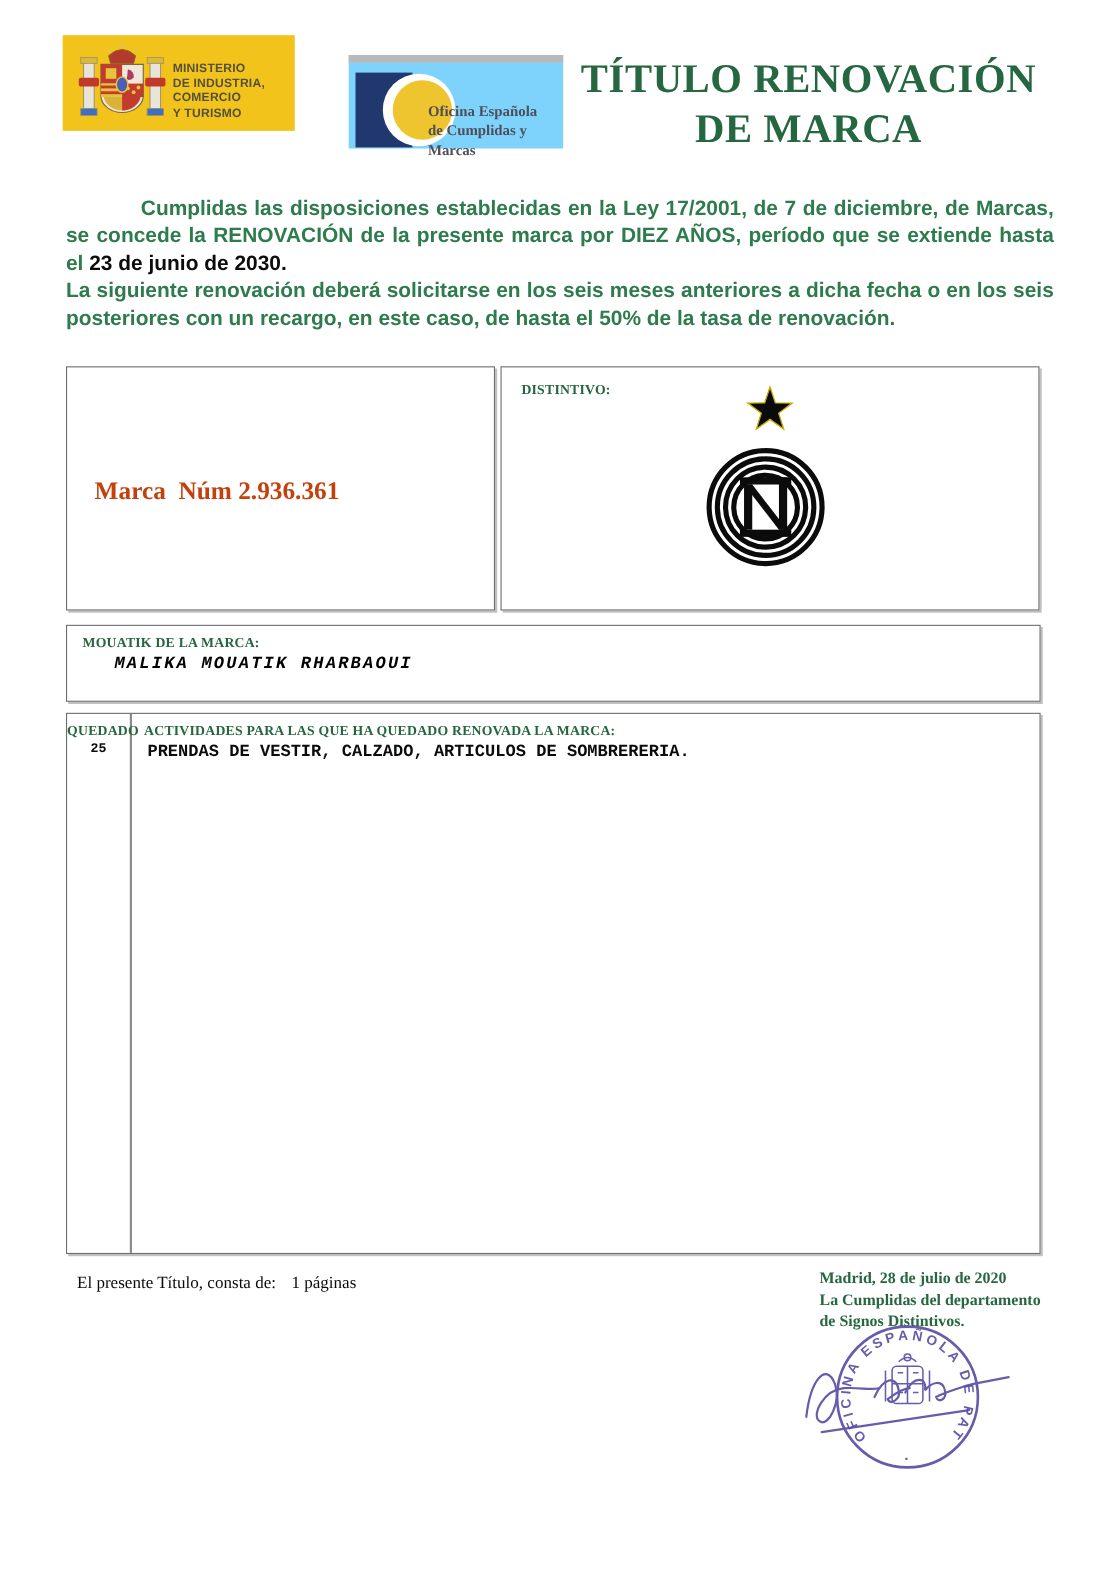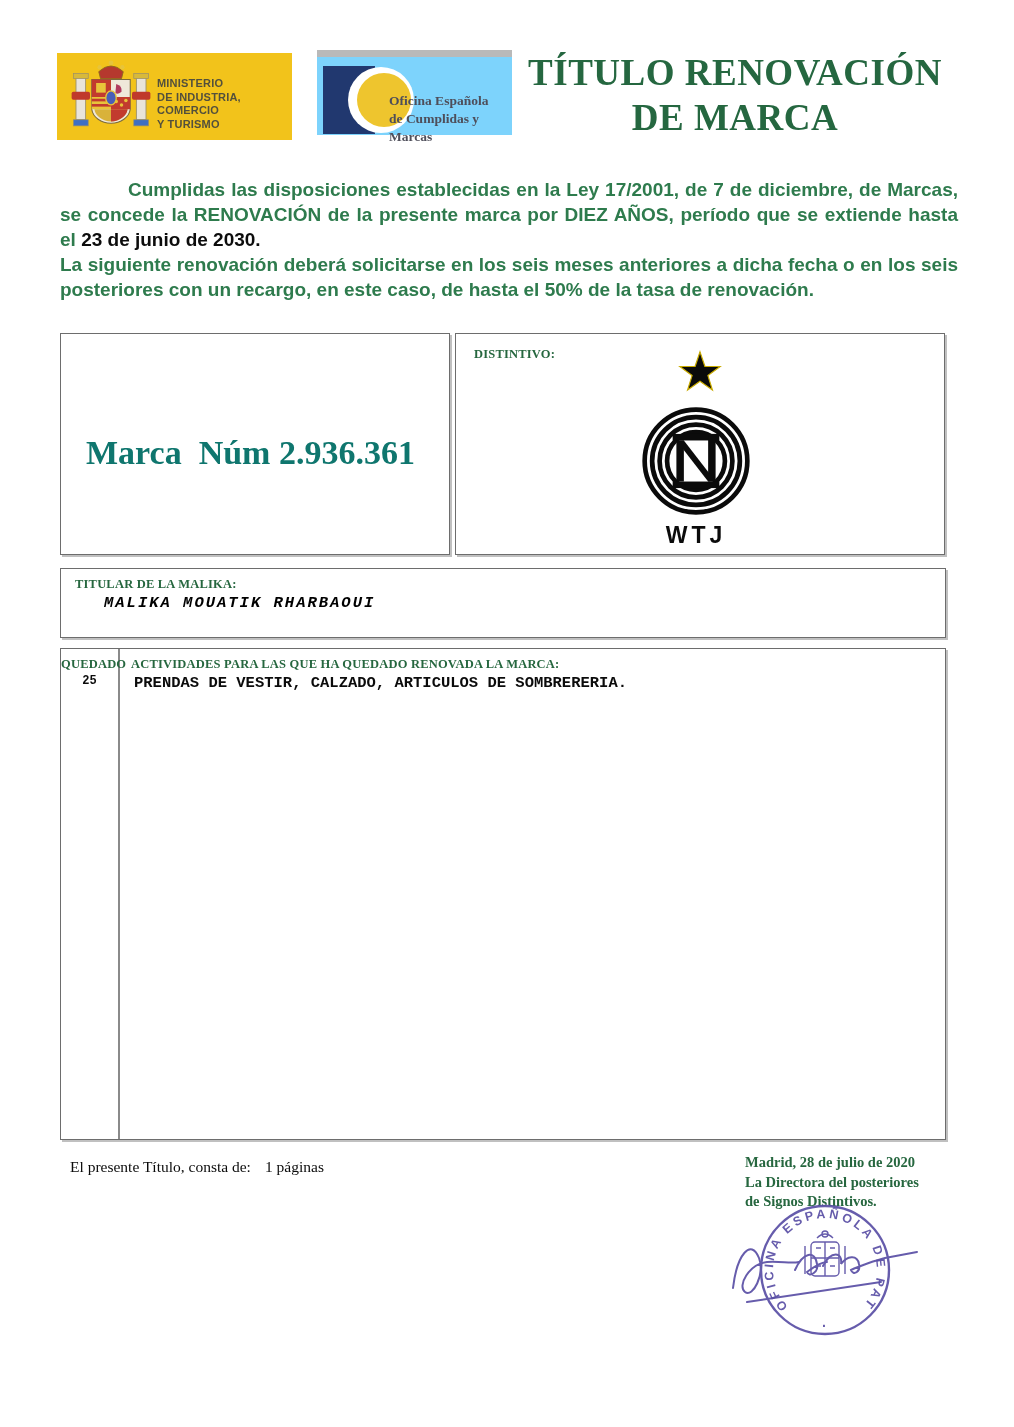--- a/index.html
+++ b/index.html
@@ -2,21 +2,21 @@
 <html><head>
 <meta charset="utf-8">
 <style>
   html,body{margin:0;padding:0;background:#ffffff;}
   .page{
     position:relative;width:1014px;height:1427px;background:#ffffff;overflow:hidden;
     font-family:"Liberation Serif",serif;color:#111;
   }
   
   .ministry-block{
-    position:absolute;left:57px;top:53px;width:235px;height:87px;
+    position:absolute;left:57px;top:32px;width:211px;height:87px;
     background:#f2c31b;display:flex;align-items:center;
   }
   .ministry-coa{position:absolute;left:12px;top:5px;}
   .ministry-text{
     position:absolute;left:100px;top:24px;
     font-family:"Liberation Sans",sans-serif;font-weight:bold;
     font-size:11px;line-height:13.5px;color:#53503c;letter-spacing:.2px;
   }
   .oepm-block{position:absolute;left:317px;top:50px;width:195px;height:85px;background:#7dd3fc;}
   .oepm-graybar{position:absolute;left:0;top:0;width:195px;height:7px;background:#b9b9b9;}
@@ -45,21 +45,21 @@
     position:absolute;background:#fff;border:1px solid #6d6d6d;
     box-shadow:2px 2px 0 rgba(140,140,140,.55);
   }
   .field-label{
     font-family:"Liberation Serif",serif;font-weight:bold;
     font-size:12.5px;color:#26673f;letter-spacing:.2px;
   }
   .marca-box{left:60px;top:333px;width:388px;height:220px;}
   .marca-num{
     position:absolute;left:25px;top:100px;white-space:pre;
-    font-family:"Liberation Serif",serif;font-weight:bold;font-size:34px;color:#0f766e;
+    font-family:"Liberation Serif",serif;font-weight:bold;font-size:23px;color:#c2410c;
   }
   .distintivo-box{left:455px;top:333px;width:488px;height:220px;}
   .distintivo-label{position:absolute;left:18px;top:13px;}
   .star-wrap{position:absolute;left:221px;top:16px;}
   .rings-wrap{position:absolute;left:184px;top:71px;}
   .mark-name{
     position:absolute;left:0;top:188px;width:480px;text-align:center;
     font-family:"Liberation Sans",sans-serif;font-weight:bold;
     font-size:23px;letter-spacing:4px;color:#0b0b0b;
   }
@@ -177,43 +177,42 @@
       <circle r="39" fill="none" stroke="#0b0b0b" stroke-width="5"></circle>
       <circle r="31" fill="none" stroke="#0b0b0b" stroke-width="5"></circle>
       <g fill="#0b0b0b">
         <rect x="-25" y="-29" width="50" height="7"></rect>
         <rect x="-25" y="22" width="50" height="7"></rect>
         <rect x="-21" y="-22" width="8" height="44"></rect>
         <rect x="13" y="-29" width="8" height="51"></rect>
         <polygon points="-21,-22 -13,-22 21,22 13,22"></polygon>
       </g>
     </svg>
-    <div class="mark-name">WTJ</div>
   </div>
 
   <div class="box titular-box">
-    <div class="field-label titular-label">TITULAR DE LA MALIKA:</div>
+    <div class="field-label titular-label">MOUATIK DE LA MARCA:</div>
     <div class="titular-name">MALIKA MOUATIK RHARBAOUI</div>
   </div>
 
   <div class="box clases-box">
     <div class="clases-col"></div>
     <div class="field-label clases-label">QUEDADO</div>
     <div class="clases-num">25</div>
     <div class="field-label actividades-label">ACTIVIDADES PARA LAS QUE HA QUEDADO RENOVADA LA MARCA:</div>
     <div class="actividades-text">PRENDAS DE VESTIR, CALZADO, ARTICULOS DE SOMBRERERIA.</div>
   </div>
 
   <div class="pages-note">
     <span>El presente Título, consta de:</span><span class="val">1 páginas</span>
   </div>
 
   <div class="sign-block">
     <div>Madrid, 28 de julio de 2020</div>
-    <div>La Directora del posteriores</div>
+    <div>La Cumplidas del departamento</div>
     <div>de Signos Distintivos.</div>
   </div>
 
   <div class="stamp-wrap">
     <svg viewBox="-100 -70 200 140" width="200" height="140">
       <g stroke="#5a4fa5" fill="none" opacity="0.92">
         <circle r="64" stroke-width="2.4"></circle>
 
         <path id="stampTextPath" d="M -36.8 36.8 A 52 52 0 1 1 36.8 36.8" stroke="none"></path>
 

